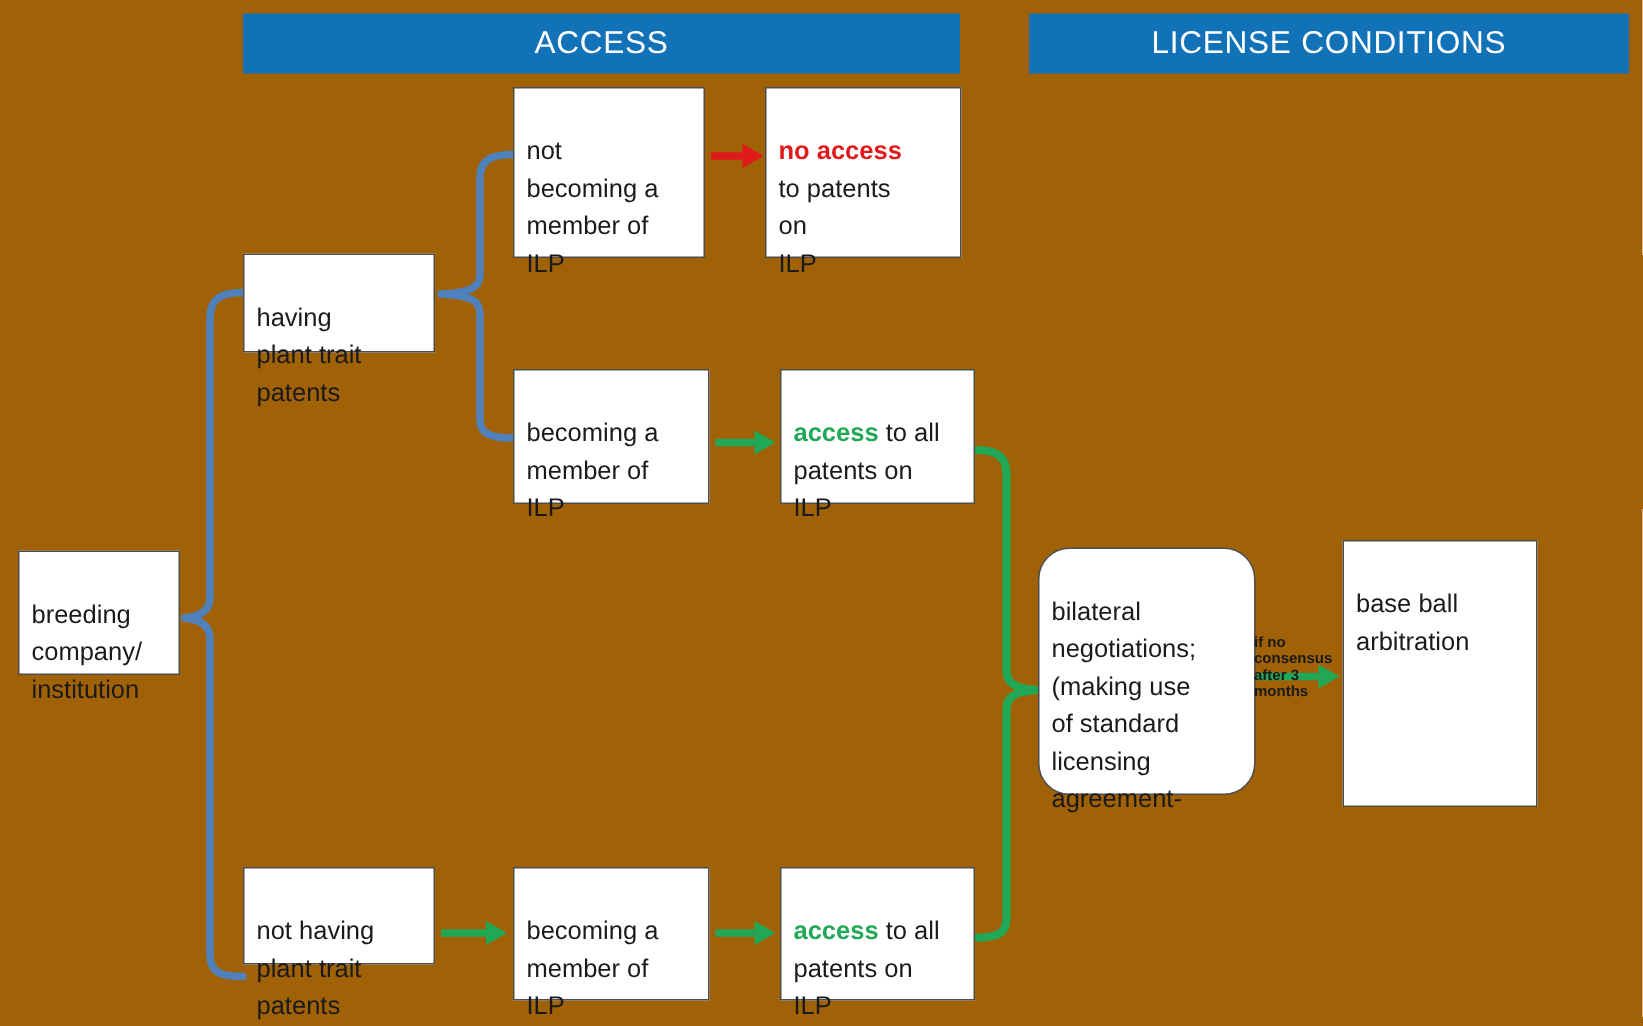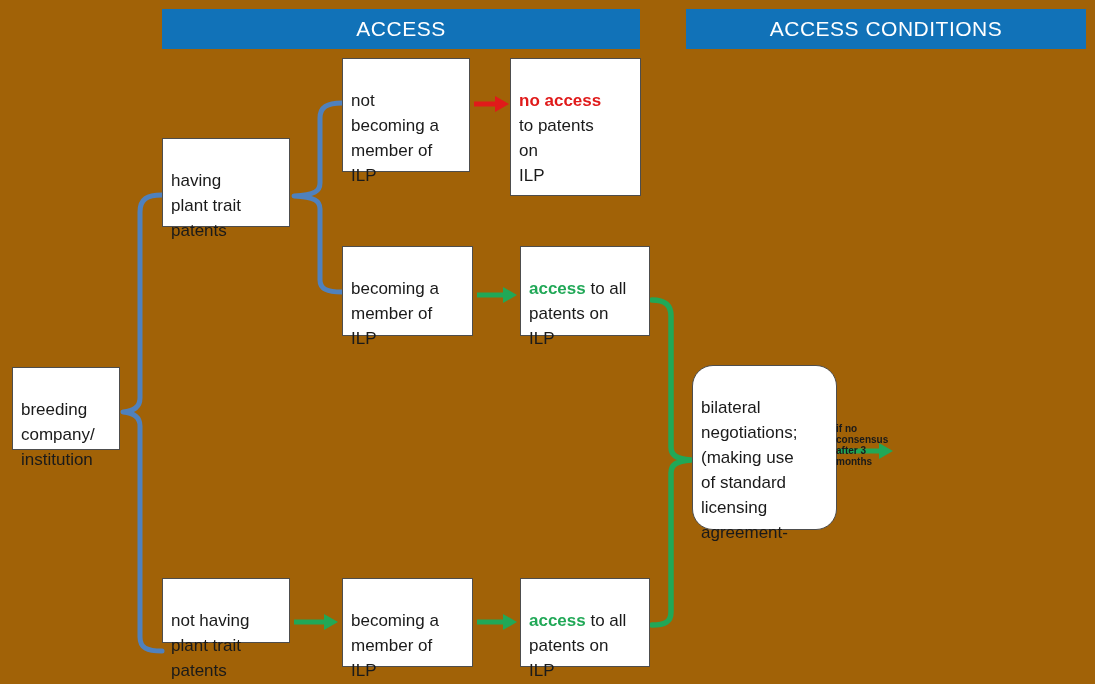--- a/index.html
+++ b/index.html
@@ -32,23 +32,23 @@
     background: #ffffff;
     border: 1.5px solid var(--box_border);
     color: #1a1a1a;
     font-size: 17px;
     line-height: 25px;
     padding: 4px 8px;
     white-space: pre-line;
     z-index: 2;
   }
   #box-breeding   { left: 12px;  top: 367px; width: 108px; height: 83px;  }
-  #box-having     { left: 162px; top: 138px; width: 128px; height: 89px;  }
+  #box-having     { left: 162px; top: 169px; width: 128px; height: 66px;  }
   #box-notbecome  { left: 342px; top: 58px;  width: 128px; height: 114px; }
-  #box-noaccess   { left: 510px; top: 58px;  width: 131px; height: 138px; }
+  #box-noaccess   { left: 510px; top: 58px;  width: 131px; height: 114px; }
   #box-become-mid { left: 342px; top: 246px; width: 131px; height: 90px;  }
   #box-access-mid { left: 520px; top: 246px; width: 130px; height: 90px;  }
   #box-nothaving  { left: 162px; top: 578px; width: 128px; height: 65px;  }
   #box-become-bot { left: 342px; top: 578px; width: 131px; height: 89px;  }
   #box-access-bot { left: 520px; top: 578px; width: 130px; height: 89px;  }
   #box-bilateral  { left: 692px; top: 365px; width: 145px; height: 165px; border-radius: 21px; }
   #box-baseball   { left: 895px; top: 360px; width: 130px; height: 178px; }
 
   .hl-red   { color: var(--red);   font-weight: bold; }
   .hl-green { color: var(--green); font-weight: bold; }
@@ -81,21 +81,21 @@
 </style>
 </head>
 <body>
 
 <div id="canvas">
 
   <div class="header-bar" id="access-bar">
     <span>ACCESS</span>
   </div>
   <div class="header-bar" id="license-bar">
-    <span>ACCESS CONDITIONS</span>
+    <span>LICENSE CONDITIONS</span>
   </div>
 
   <svg id="connector-layer" viewBox="0 0 1095 684" xmlns="http://www.w3.org/2000/svg">
 
     <path class="brace-blue" d="M 162 195
              C 147 195, 140 199, 140 212
              L 140 398
              C 140 406, 135 411, 123 412
              C 135 413, 140 418, 140 426
              L 140 637
@@ -201,17 +201,21 @@
 
   <div class="box" id="box-bilateral">
     <span>bilateral
 negotiations;
 (making use
 of standard
 licensing
 agreement-</span>
   </div>
 
+  <div class="box" id="box-baseball">
+    <span>base ball
+arbitration</span>
+  </div>
 
   <div id="arrow-note">if no consensus
 after 3 months</div>
 
 </div>
 
 </body></html>

